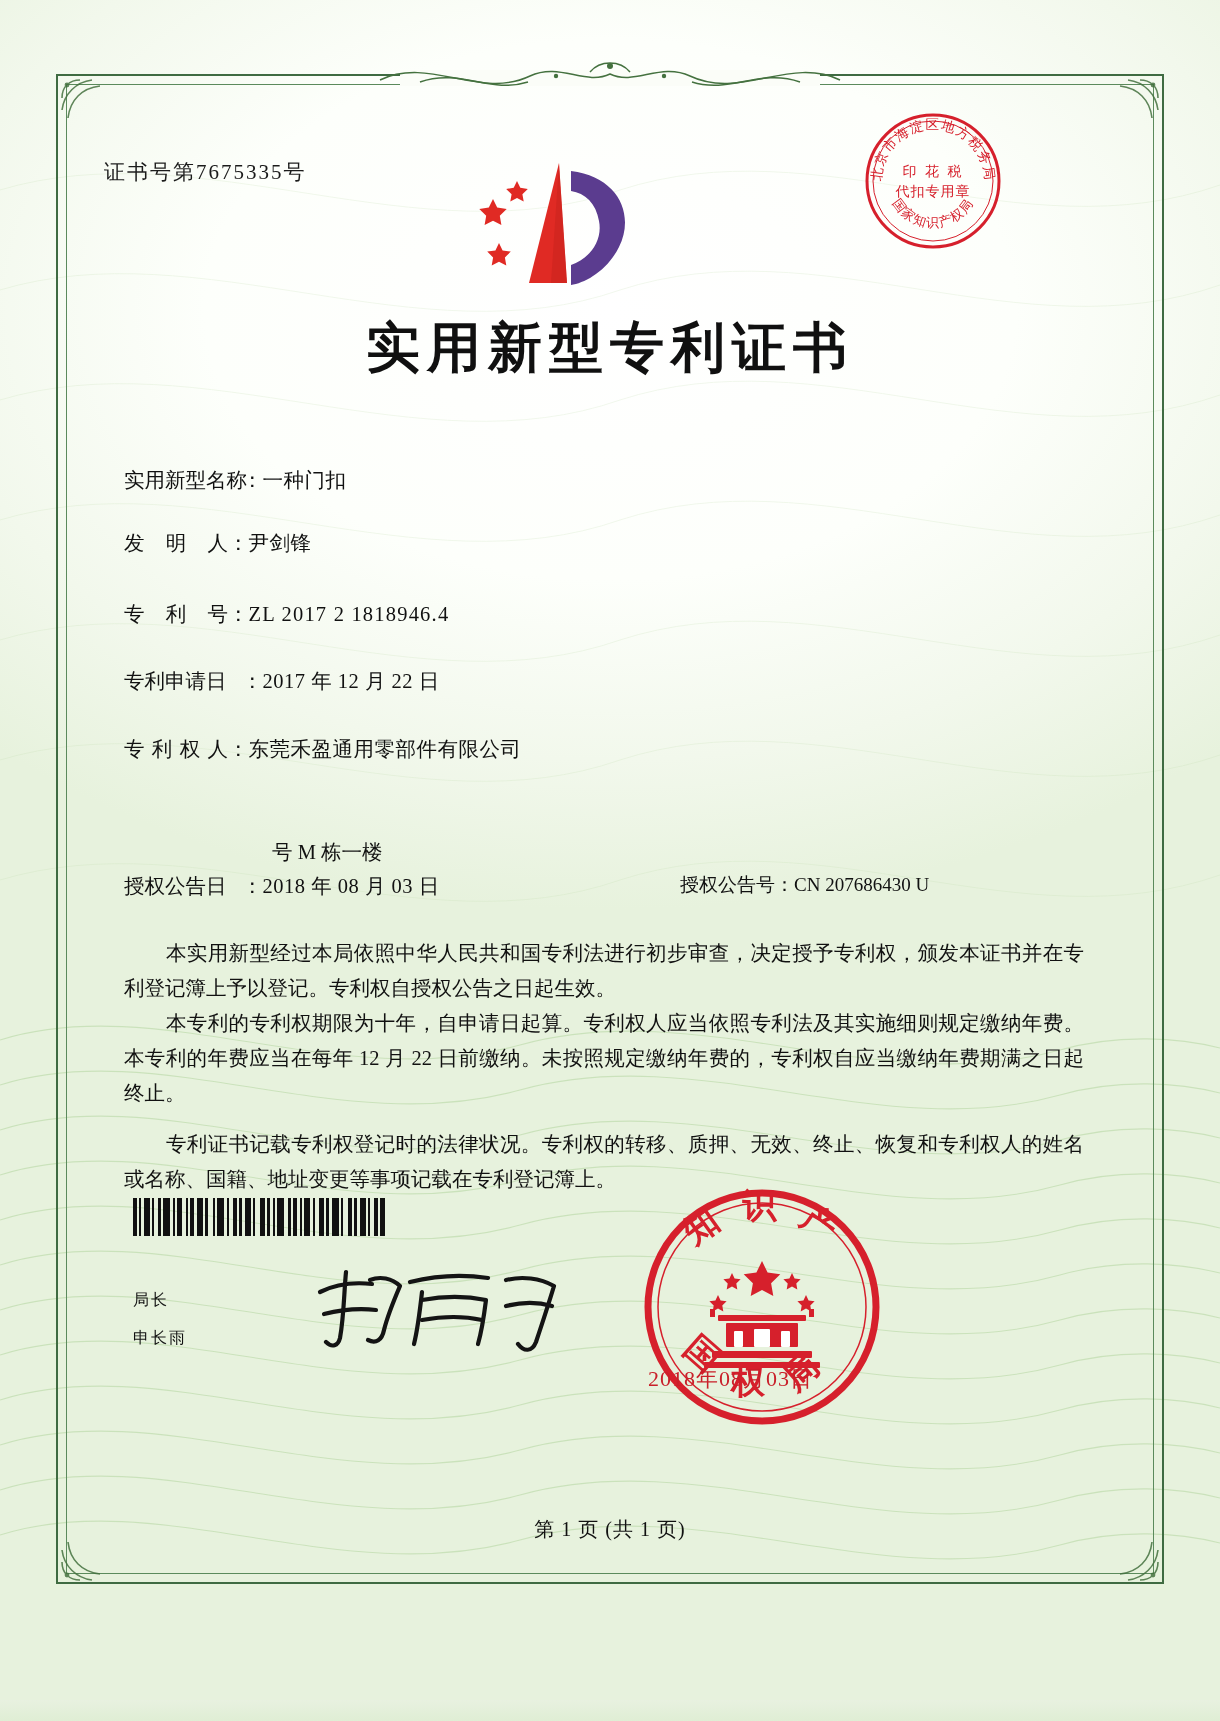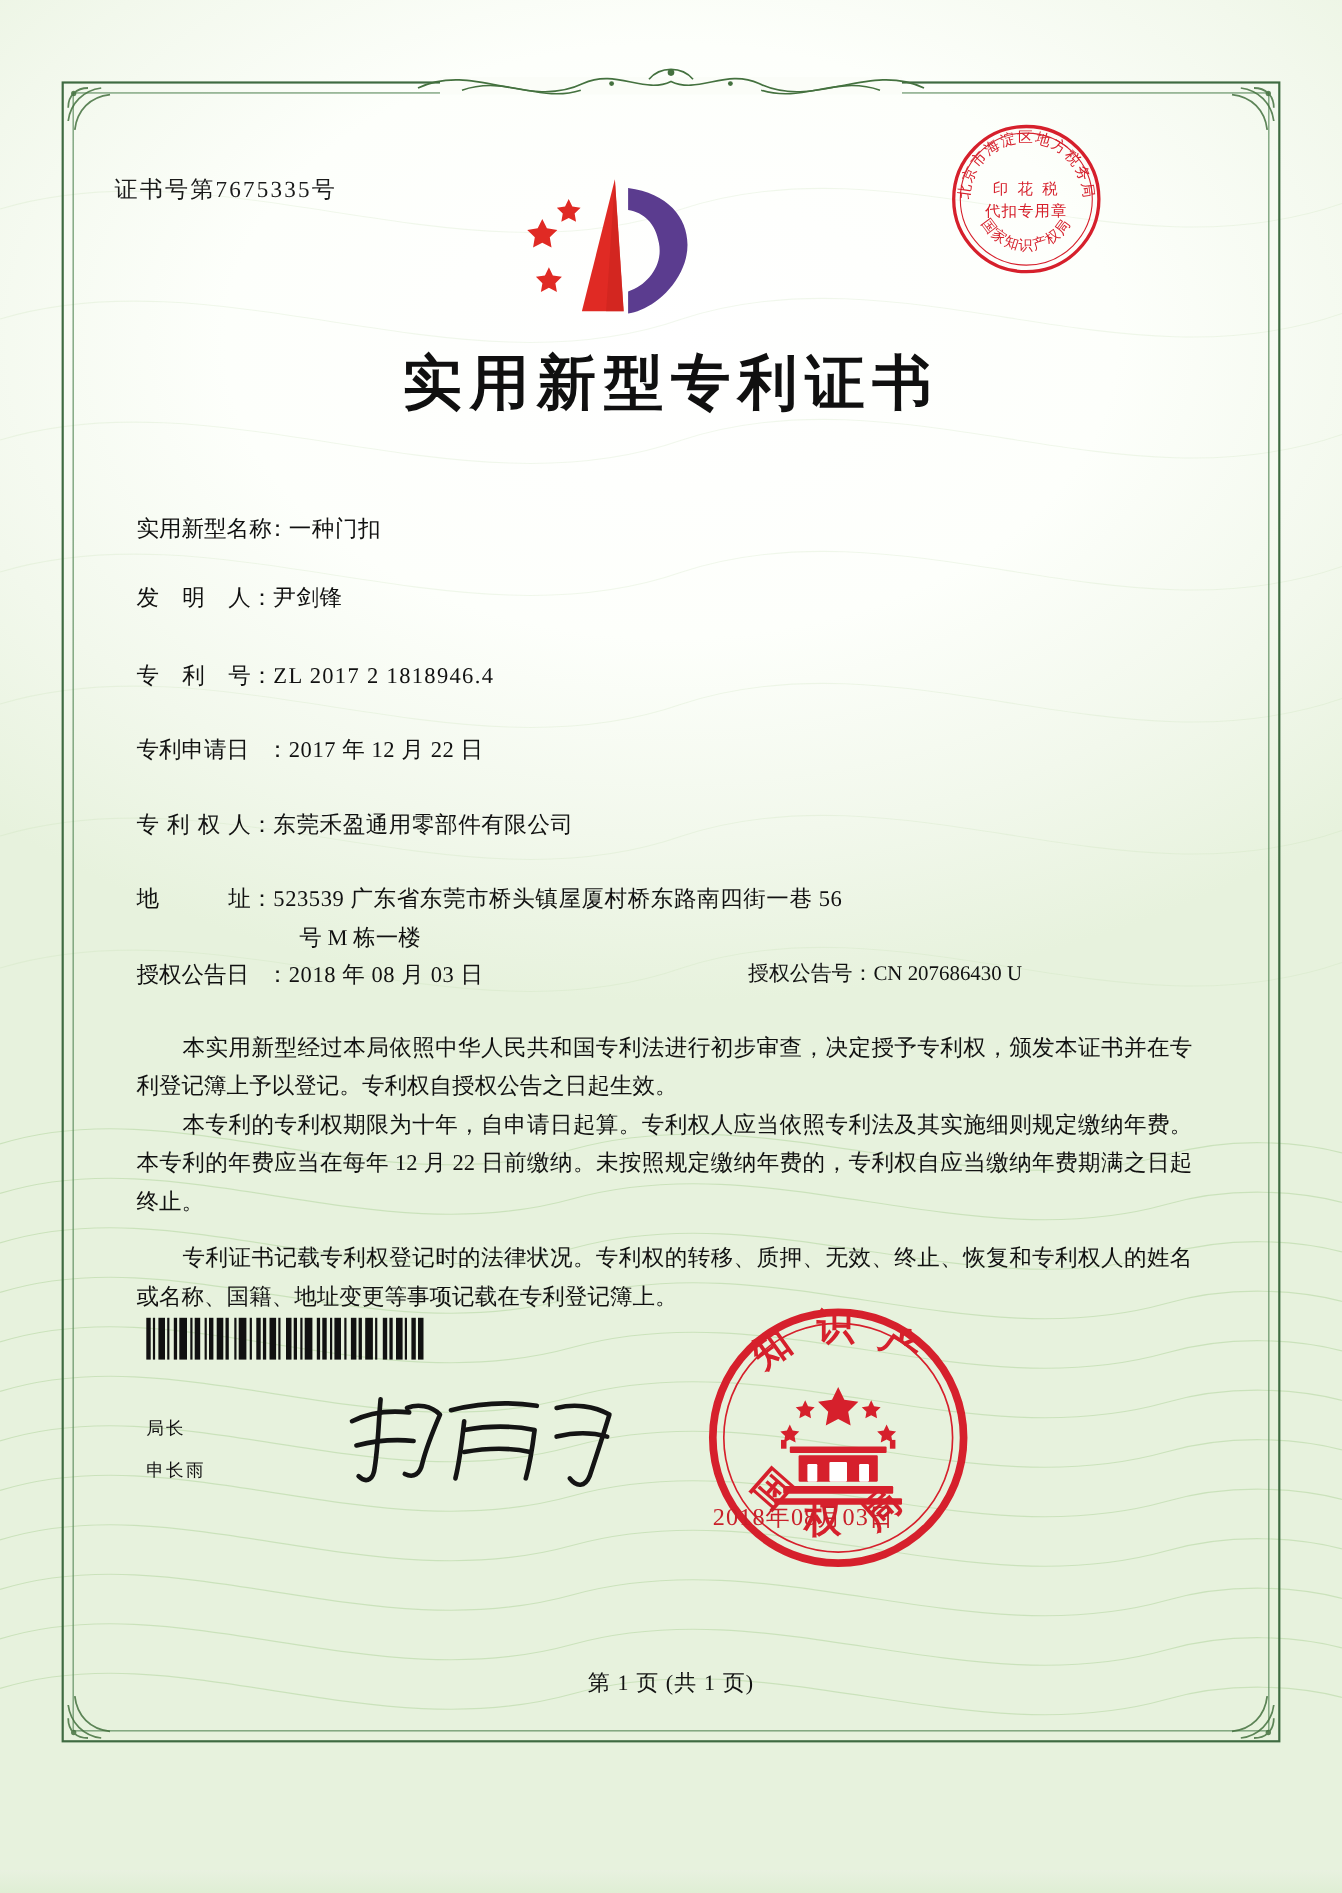--- a/index.html
+++ b/index.html
@@ -358,23 +358,20 @@
   </div>
 
   <div class="field" style="top:667px;">
     <span class="lbl">专利申请日</span><span>：</span><span class="val">2017 年 12 月 22 日</span>
   </div>
 
   <div class="field" style="top:735px;">
     <span class="lbl spread">专利权人</span><span>：</span><span class="val">东莞禾盈通用零部件有限公司</span>
   </div>
 
-  <div class="field" style="top:803px;">
-    <span class="lbl spread">地址</span><span>：</span><span class="val">523539 广东省东莞市桥头镇屋厦村桥东路南四街一巷 56</span>
-  </div>
   <div id="addr-line2" style="top:838px;">号 M 栋一楼</div>
 
   <div class="field" style="top:872px;">
     <span class="lbl">授权公告日</span><span>：</span><span class="val">2018 年 08 月 03 日</span>
   </div>
   <div id="pub-no" style="top:872px;">
     <span>授权公告号</span><span>：</span><span class="val mono">CN 207686430 U</span>
   </div>
 
   <div class="para" style="top:936px;">本实用新型经过本局依照中华人民共和国专利法进行初步审查，决定授予专利权，颁发本证书并在专利登记簿上予以登记。专利权自授权公告之日起生效。</div>

